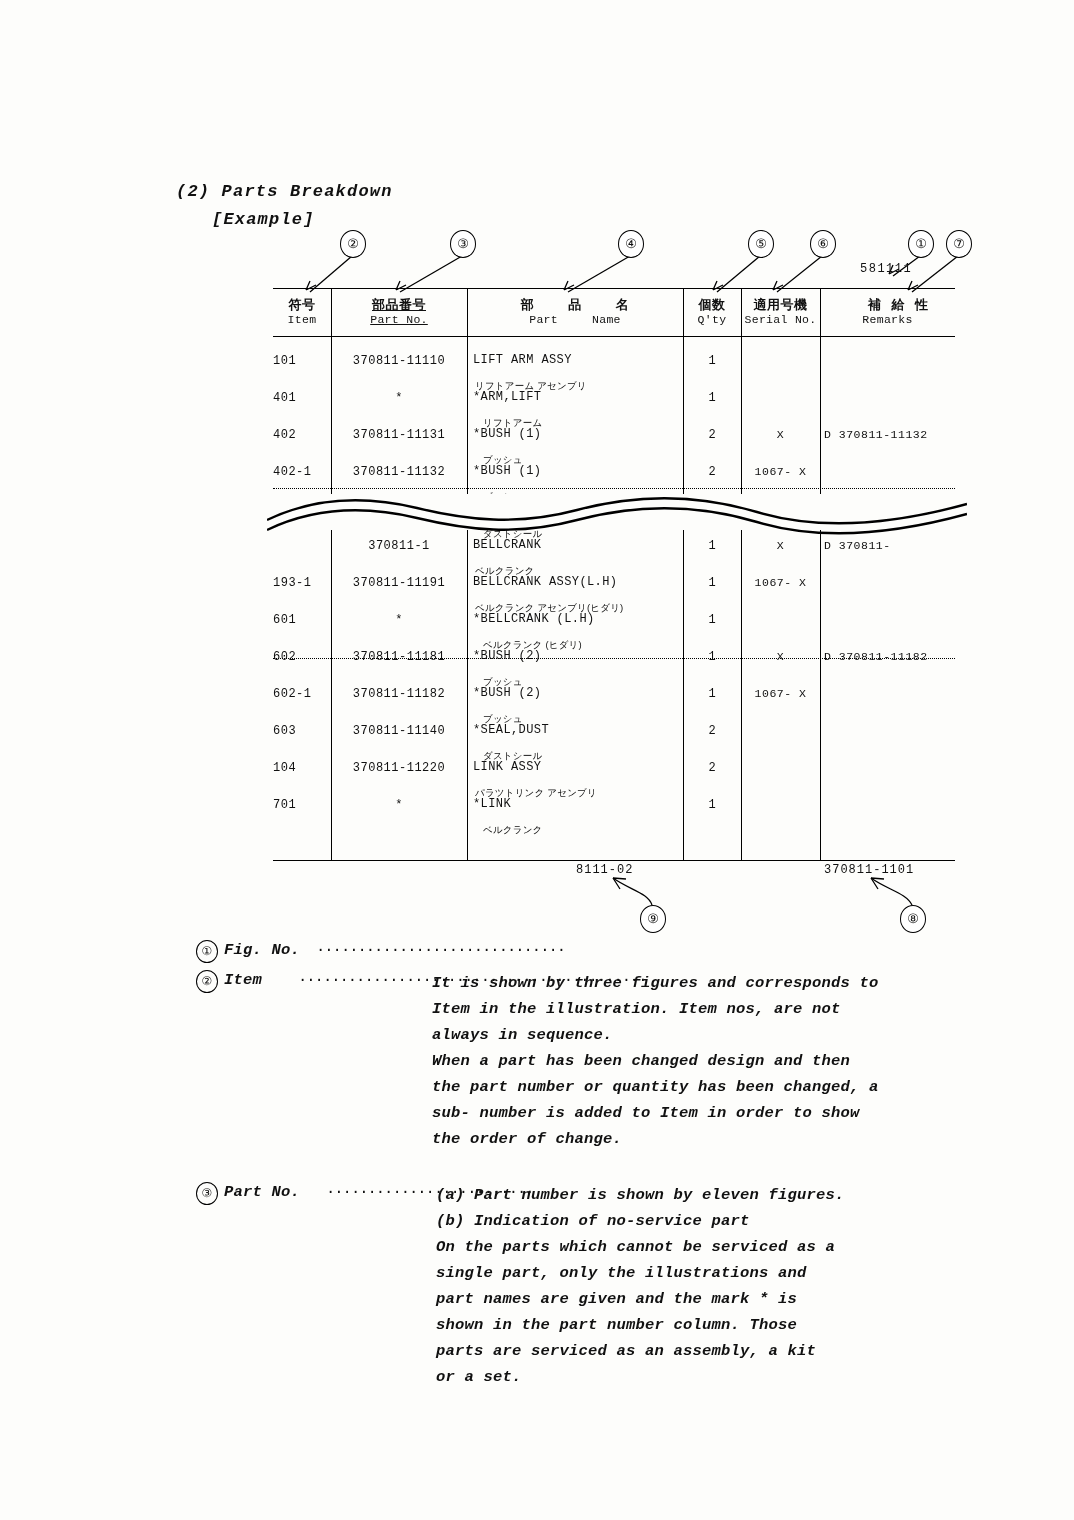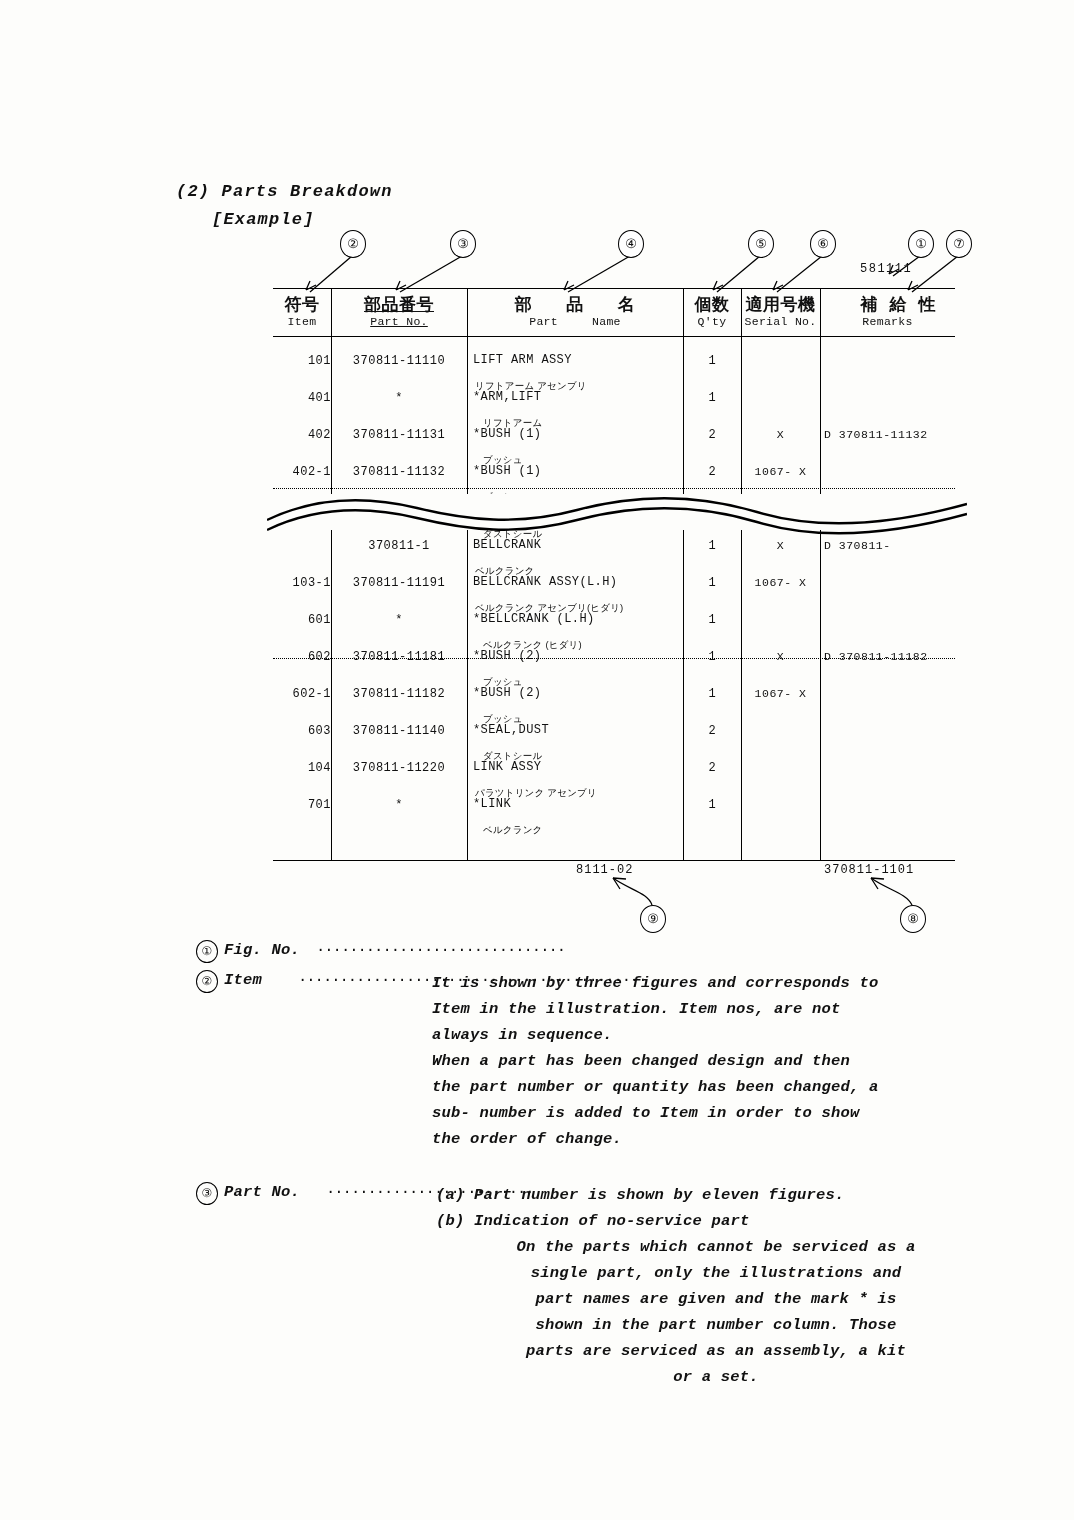--- a/index.html
+++ b/index.html
@@ -27,29 +27,29 @@
 
   svg.leaders{position:absolute;left:0;top:0;width:1074px;height:1520px;pointer-events:none;}
 
   
   .tbl{position:absolute;left:273px;top:288px;width:682px;height:572px;}
   .tbl .hline{position:absolute;left:0;width:682px;height:0;border-top:1.6px solid #000;}
   .tbl .vline{position:absolute;top:0;width:0;border-left:1.6px solid #000;}
 
   .hdr{position:absolute;left:0;top:0;width:682px;height:48px;}
   .hcell{position:absolute;top:0;height:48px;display:flex;flex-direction:column;align-items:center;justify-content:center;line-height:1.25;}
-  .hcell .jp{font-family:"DejaVu Sans","Liberation Sans",sans-serif;font-size:17px;font-weight:bold;letter-spacing:0.5px;}
+  .hcell .jp{font-family:"DejaVu Sans","Liberation Sans",sans-serif;font-size:13px;font-weight:bold;letter-spacing:0.5px;}
   .hcell .en{font-size:11.5px;letter-spacing:0.3px;}
   .hcell .jp-wide{letter-spacing:3px;margin-left:24px;}
   .hcell .pn-row{display:flex;gap:34px;}
 
   .rows{position:absolute;left:0;top:48px;width:682px;}
   .row{position:relative;height:37px;}
   .c{position:absolute;font-size:12px;white-space:nowrap;}
-  .c-item{left:0;width:58px;text-align:right;top:18px;letter-spacing:0.5px;}
+  .c-item{left:0;width:58px;text-align:left;top:18px;letter-spacing:0.5px;}
   .c-pn{left:58px;width:136px;text-align:center;top:18px;letter-spacing:0.5px;}
   .c-name-jp{left:202px;top:2px;font-family:Liberation Sans, sans-serif;font-size:9.5px;letter-spacing:0.2px;margin-top:42px;}
   .c-name-jp.ind{left:210px;}
   .c-name-en{left:200px;top:17px;font-size:12px;letter-spacing:0.4px;}
   .c-qty{left:410px;width:58px;text-align:center;top:18px;}
   .c-ser{left:468px;width:79px;text-align:center;top:18px;font-size:11.5px;letter-spacing:0.5px;}
   .c-rem{left:551px;top:18px;font-size:11.5px;letter-spacing:0.5px;}
 
   .dotline{position:absolute;left:0;width:682px;border-top:1.4px dotted #000;height:0;}
 
@@ -63,21 +63,21 @@
   .notes{position:absolute;left:196px;top:940px;width:800px;
          font-size:15.5px;font-style:italic;font-weight:bold;letter-spacing:0.2px;}
   .note{position:relative;margin-bottom:22px;}
   .note .num{position:absolute;left:0;top:0;width:20px;height:21px;border:1.4px solid #000;border-radius:50%;
              font-style:normal;font-weight:normal;font-size:12px;font-family:"Liberation Serif",serif;
              display:flex;align-items:center;justify-content:center;}
   .note .term{position:absolute;left:28px;top:1px;white-space:nowrap;}
   .note .dots{position:absolute;top:1px;white-space:nowrap;letter-spacing:-1px;font-weight:normal;font-style:normal;}
   .note .body{margin-left:236px;}
   .note .body p{margin:0 0 0 0;line-height:26px;white-space:nowrap;}
-  .note .ind2{margin-left:44px;text-align:center;}
+  .note .ind2{margin-left:44px;}
   .note-2 .body{margin-left:236px;}
   .note-3 .body{margin-left:240px;}
 </style>
 </head>
 <body>
 
 <div class="page">
 
   <div class="heading">(2) Parts Breakdown</div>
   <div class="subheading">[Example]</div>
@@ -213,21 +213,21 @@
         <div class="row">
           <span class="c c-item"></span>
           <span class="c c-pn">370811-1</span>
           <span class="c c-name-jp">ベルクランク</span>
           <span class="c c-name-en">BELLCRANK</span>
           <span class="c c-qty">1</span>
           <span class="c c-ser">X</span>
           <span class="c c-rem">D 370811-</span>
         </div>
         <div class="row">
-          <span class="c c-item">103-1</span>
+          <span class="c c-item">193-1</span>
           <span class="c c-pn">370811-11191</span>
           <span class="c c-name-jp">ベルクランク アセンブリ(ヒダリ)</span>
           <span class="c c-name-en">BELLCRANK ASSY(L.H)</span>
           <span class="c c-qty">1</span>
           <span class="c c-ser">1067- X</span>
           <span class="c c-rem"></span>
         </div>
         <div class="row">
           <span class="c c-item">601</span>
           <span class="c c-pn">*</span>

